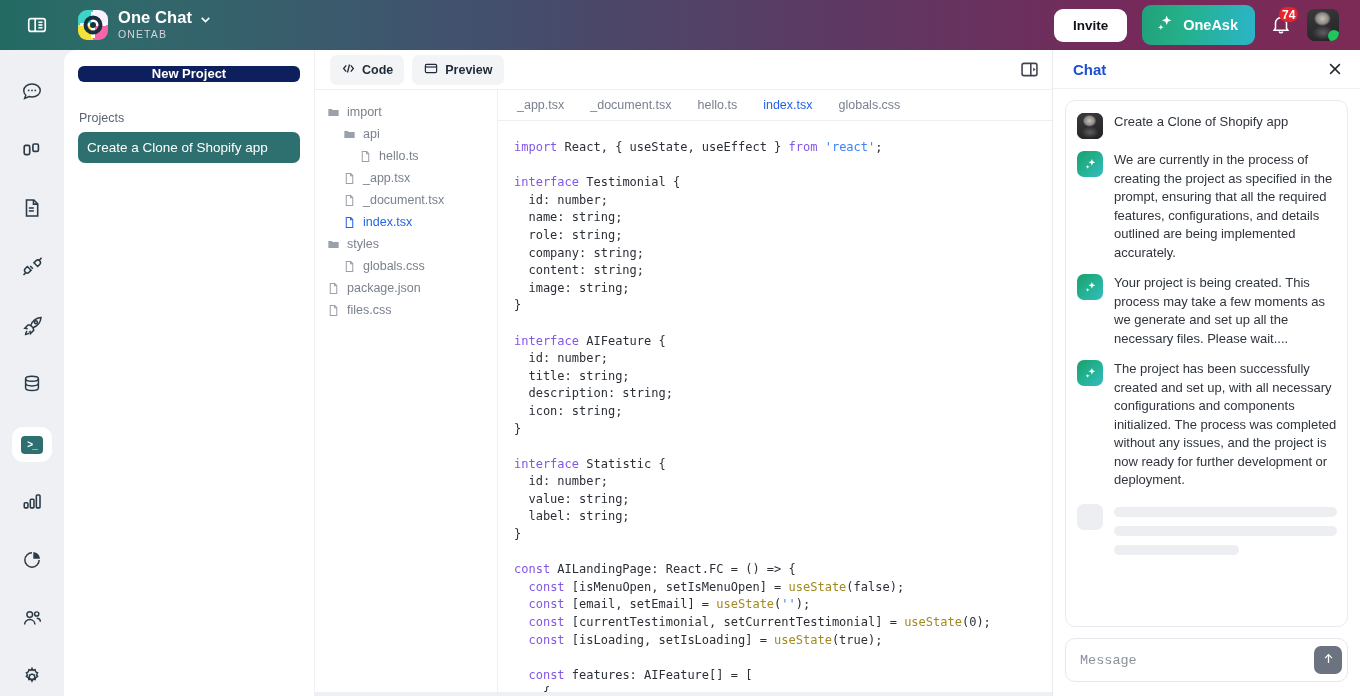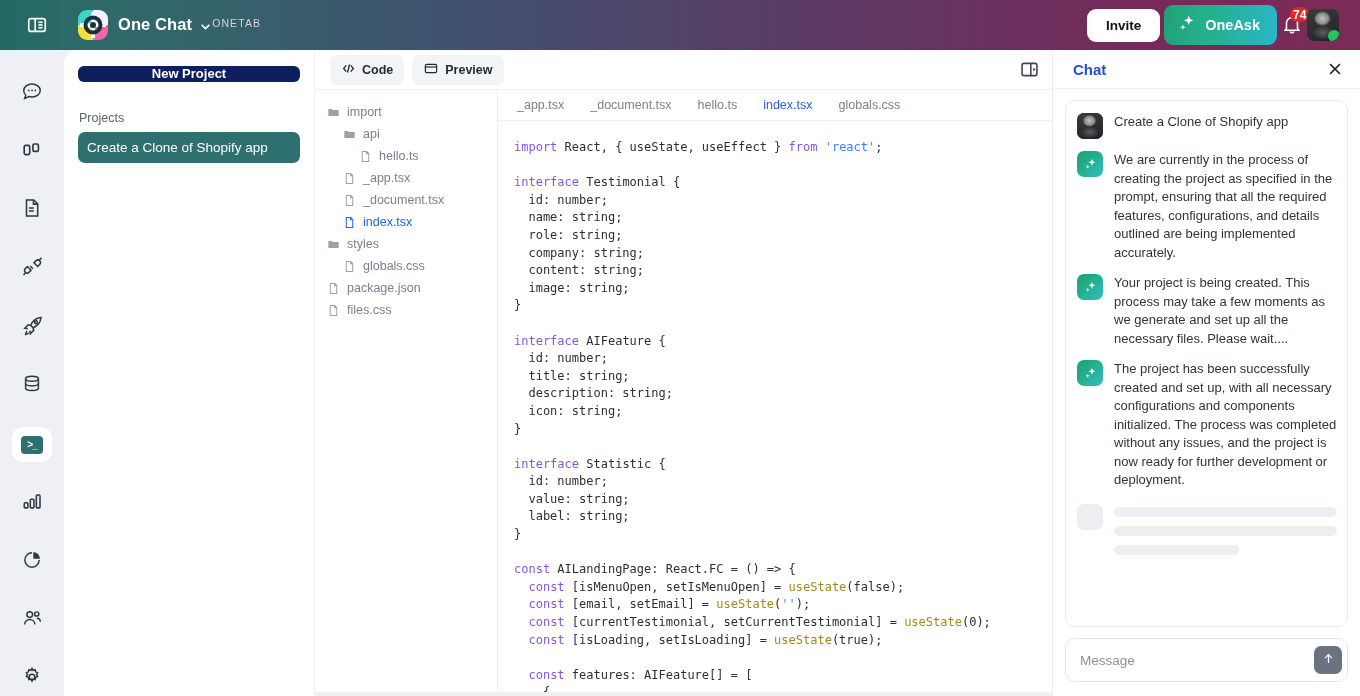--- a/index.html
+++ b/index.html
@@ -36,29 +36,29 @@
   .logo .q4 { right: 0; bottom: 0; background: #f764a8; }
   .logo .ring {
     position: absolute; left: 50%; top: 50%;
     transform: translate(-50%,-50%);
     width: 19px; height: 19px; border-radius: 50%;
     border: 4px solid #16303f;
   }
   .logo .cross-h { position: absolute; left: 2px; top: 13px; width: 26px; height: 3.5px; background: #fff; }
   .logo .cross-v { position: absolute; left: 13px; top: 2px; height: 26px; width: 3.5px; background: #fff; }
   .logo .dot { position: absolute; left: 50%; top: 50%; transform: translate(-50%,-50%); width: 6px; height: 6px; border-radius: 50%; background: #16303f; }
-  .brandtext { display: flex; line-height: 1.08; }
+  .brandtext { display: flex; flex-direction: column; line-height: 1.08; }
   .brand-row { display: flex; align-items: center; gap: 7px; }
   .brand-title { color: #fff; font-size: 16.5px; font-weight: bold; letter-spacing: .1px; }
   .brand-sub { color: #d8d2de; font-size: 10.5px; letter-spacing: 1.1px; margin-top: 2px; }
   .chev { width: 13px; height: 13px; }
 
   .topbar-right {
     margin-left: auto; display: flex; align-items: center;
-    gap: 4px; margin-right: 21px;
+    gap: 15px; margin-right: 21px;
   }
   .invite-btn {
     background: #fff; color: #12131a;
     font-size: 13.5px; font-weight: bold;
     padding: 9px 19px; border-radius: 9px;
     border: none; cursor: pointer;
     font-family: inherit;
   }
   .oneask-btn {
     background: linear-gradient(95deg, #21a179 0%, #24b089 35%, #2bb5c8 100%);
@@ -261,21 +261,21 @@
   .sk-line.w55 { width: 56%; margin-left: 0; }
 
   .chat-input-row {
     flex-shrink: 0; margin: 11px 12px 14px 12px;
     border: 1px solid #e4e7eb; border-radius: 10px;
     height: 44px; display: flex; align-items: center;
     padding: 0 5px 0 14px;
   }
   .chat-input {
     flex: 1; border: none; outline: none;
-    font-family: Liberation Sans, sans-serif; font-size: 13.5px; color: #1d4ed8;
+    font-family: Liberation Mono, monospace; font-size: 13.5px; color: #1d4ed8;
     background: transparent;
   }
   .chat-input::placeholder { color: #8b919b; }
   .send-btn {
     width: 28px; height: 28px; border-radius: 7px;
     background: #6b7280; border: none; cursor: pointer;
     display: flex; align-items: center; justify-content: center;
     color: #fff; flex-shrink: 0;
   }
 </style>

